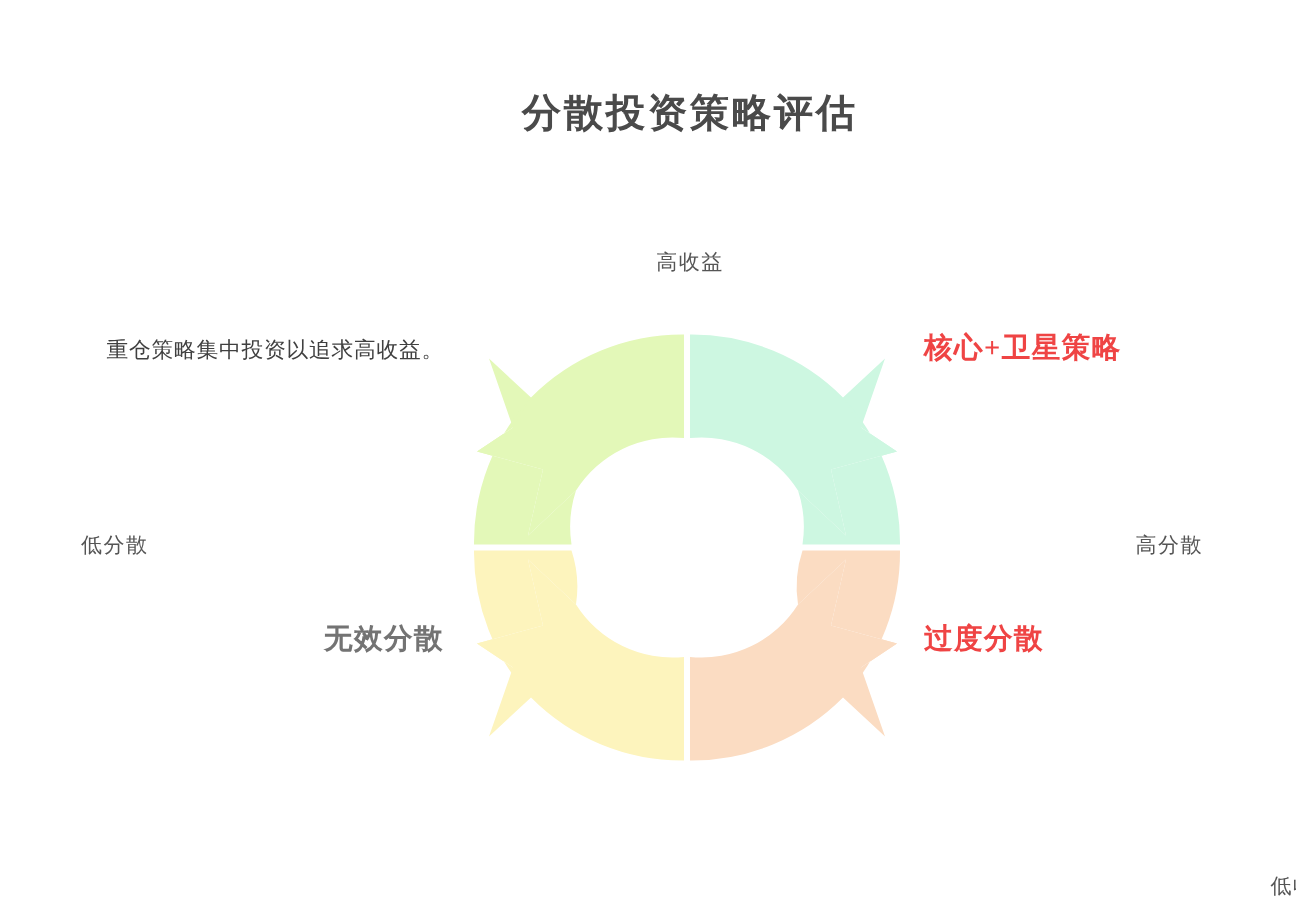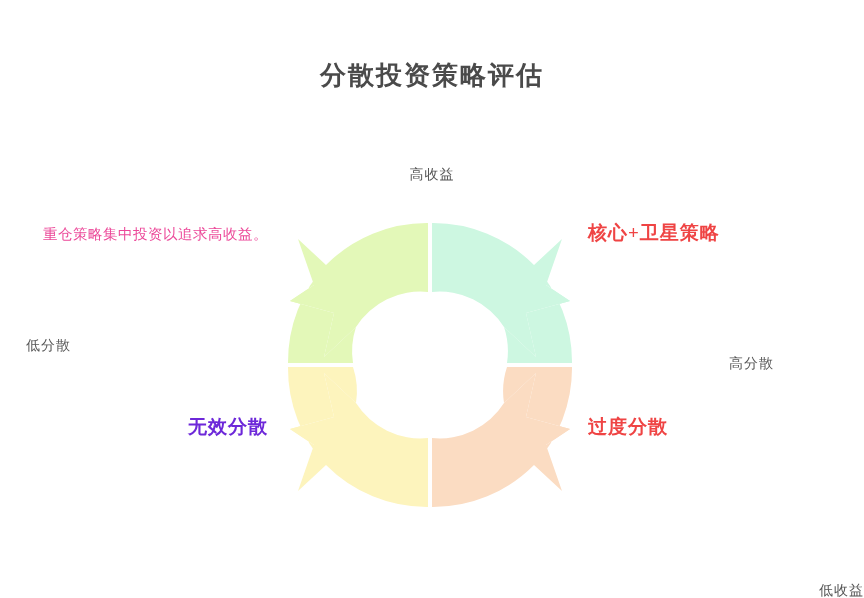--- a/index.html
+++ b/index.html
@@ -12,20 +12,21 @@
     background: #ffffff;
     font-family: "Liberation Serif", "DejaVu Serif", serif;
     overflow: hidden;
     position: relative;
   }
 
   #canvas {
     position: relative;
     width: 800px;
     height: 598px;
+    margin-left: 28px;
   }
 
   
   .title {
     position: absolute;
     top: 58px;
     left: 0;
     width: 864px;
     text-align: center;
     font-size: 26px;
@@ -38,21 +39,21 @@
   
   .axis-label {
     position: absolute;
     font-size: 14px;
     color: #555555;
     letter-spacing: 1px;
     white-space: nowrap;
   }
   .axis-top    { top: 166px; left: 0; width: 864px; text-align: center; }
   .axis-bottom { top: 582px; left: 0; width: 864px; text-align: right; }
-  .axis-left   { top: 337px; left: 26px; text-align: right; }
+  .axis-left   { top: 355px; left: 26px; text-align: right; }
   .axis-right  { top: 355px; right: 26px; text-align: center; }
 
   
   .ring-wrap {
     position: absolute;
     left: 280px;
     top: 215px;
     width: 300px;
     height: 300px;
   }
@@ -67,21 +68,21 @@
     font-size: 19px;
     font-weight: bold;
     letter-spacing: 1px;
     margin-bottom: 16px;
     line-height: 1.2;
     white-space: nowrap;
   }
   .quad .desc {
     font-size: 14.5px;
     line-height: 1.75;
-    color: #ec4899;
+    color: #404040;
     letter-spacing: 0.5px;
   }
 
   .quad.left  { left: 22px;  text-align: right; }
   .quad.right { left: 588px; text-align: left; }
 
   .quad.tl { top: 222px; }
   .quad.tr { top: 222px; }
   .quad.bl { top: 416px; }
   .quad.br { top: 416px; }
@@ -187,20 +188,20 @@
 
   <div class="quad left tl">
     <div class="desc">重仓策略集中投资以追求高收益。</div>
   </div>
 
   <div class="quad right tr">
     <div class="heading" style="color:#ef4444">核心+卫星策略</div>
   </div>
 
   <div class="quad left bl">
-    <div class="heading" style="color:#6d28d9">无效分散</div>
+    <div class="heading" style="color:#737373">无效分散</div>
   </div>
 
   <div class="quad right br">
     <div class="heading" style="color:#ef4444">过度分散</div>
   </div>
 
 </div>
 
 </body></html>

